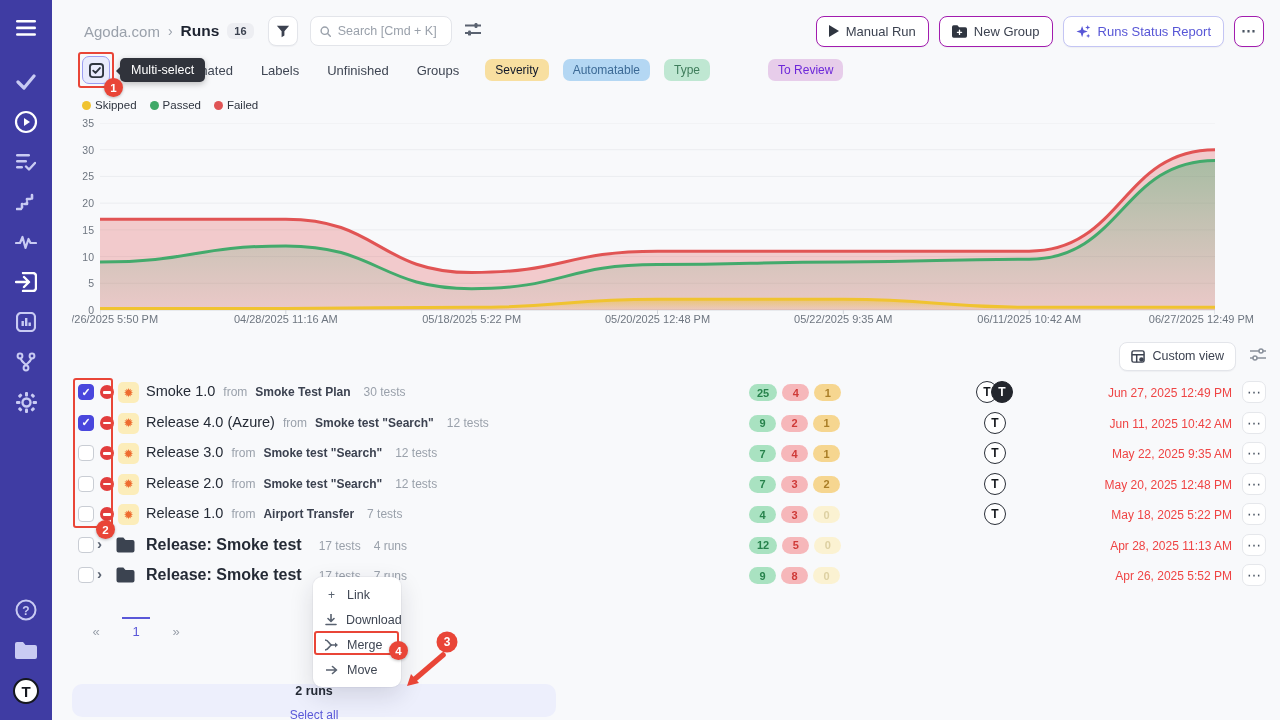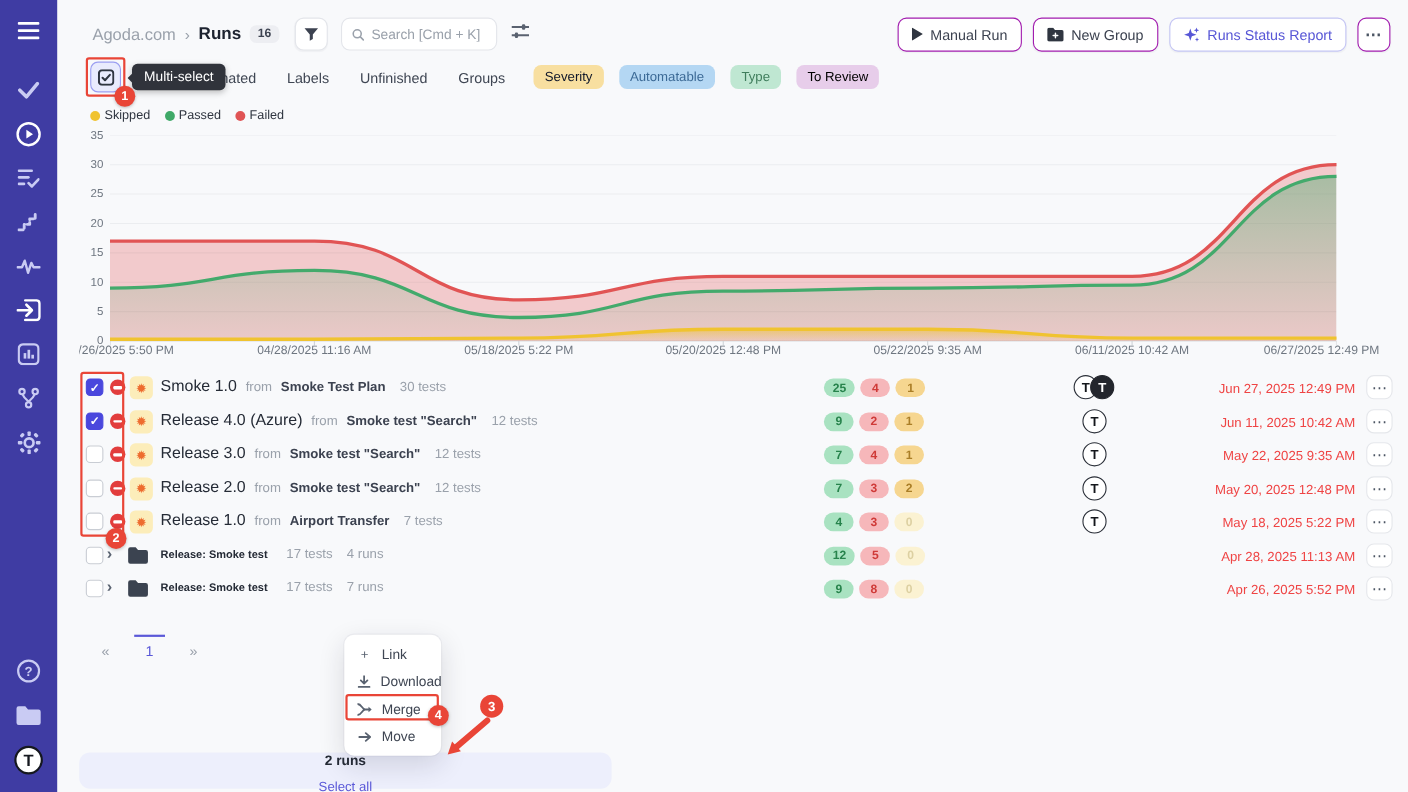--- a/index.html
+++ b/index.html
@@ -65,21 +65,21 @@
   .cb { position:absolute; left:6px; top:7px; width:16px; height:16px; border:1.5px solid #c9cdd4; background:#fff; border-radius:4px; cursor:pointer; }
   .cb.checked { background:#4a47dd; border-color:#4a47dd; }
   .cb.checked:after { content:"✓"; position:absolute; left:2.5px; top:0.5px; color:#fff; font-size:11px; font-weight:700; }
   .stop { position:absolute; left:28px; top:8px; width:14px; height:14px; border-radius:50%; background:#e23d3d; cursor:pointer; }
   .stop:after { content:""; position:absolute; left:3px; top:6px; width:8px; height:2.5px; background:#fff; border-radius:1px; }
   .boom { position:absolute; left:46px; top:5px; width:21px; height:21px; border-radius:5px; background:#fcedba; display:flex; align-items:center; justify-content:center; font-size:12px; color:#ee6c2f; }
   .chev { position:absolute; left:25px; top:5px; font-size:15px; font-weight:700; color:#596270; cursor:pointer; }
   .foldr { position:absolute; left:44px; top:7px; color:#3b4350; }
   .titlegrp { position:absolute; left:74px; top:6px; display:flex; align-items:baseline; gap:8px; white-space:nowrap; cursor:pointer; }
   .r-title { font-size:14.5px; font-weight:500; color:#252b36; }
-  .g-title { font-size:10px; font-weight:600; color:#252b36; }
+  .g-title { font-size:16px; font-weight:600; color:#252b36; }
   .r-from { font-size:12px; color:#9aa1ab; }
   .r-plan { font-size:12px; font-weight:700; color:#3c4250; }
   .r-tests { font-size:12px; color:#9aa1ab; margin-left:5px; }
   .pills { position:absolute; left:677px; top:7px; display:flex; gap:5px; }
   .pill { min-width:27px; padding:0 8px; height:17px; border-radius:9px; font-size:11px; font-weight:700; display:flex; align-items:center; justify-content:center; }
   .pill.pass { background:#a9e2c1; color:#27834c; }
   .pill.fail { background:#f6b7ba; color:#cf3a38; }
   .pill.skip { background:#f6d690; color:#aa7e27; }
   .pill.skip.faded { background:#fbf2d2; color:#ddd0a2; }
   .avatars { position:absolute; left:912px; top:4px; display:flex; }
@@ -280,21 +280,21 @@
     <div class="tabs">
       <span class="tab">Automated</span>
       <span class="tab">Labels</span>
       <span class="tab">Unfinished</span>
       <span class="tab">Groups</span>
     </div>
     <div class="chips">
       <span class="chip" id="chip-0" style="background: rgb(248, 223, 160); color: #0f172a;">Severity</span>
       <span class="chip" id="chip-1" style="background: rgb(180, 215, 243); color: rgb(60, 106, 150);">Automatable</span>
       <span class="chip" id="chip-2" style="background: rgb(191, 231, 210); color: rgb(63, 125, 92);">Type</span>
-      <span class="chip" id="chip-3" style="background: rgb(231, 205, 234); color: #000000;">To Review</span>
+      <span class="chip" id="chip-3" style="background: rgb(231, 205, 234); color: #6d28d9; margin-left: 44px;">To Review</span>
     </div>
   </div>
 
   <div class="legend">
     <span class="leg-item">
         <span class="leg-dot" id="ld-0" style="background: rgb(240, 195, 48);"></span>
         <span>Skipped</span>
       </span>
     <span class="leg-item">
         <span class="leg-dot" id="ld-1" style="background: rgb(63, 169, 104);"></span>
@@ -350,20 +350,35 @@
       </svg>
     <span class="xt" style="left:-13px">04/26/2025 5:50 PM</span>
     <span class="xt" style="left:213.8px;transform:translateX(-50%)">04/28/2025 11:16 AM</span>
     <span class="xt" style="left:399.7px;transform:translateX(-50%)">05/18/2025 5:22 PM</span>
     <span class="xt" style="left:585.5px;transform:translateX(-50%)">05/20/2025 12:48 PM</span>
     <span class="xt" style="left:771.3px;transform:translateX(-50%)">05/22/2025 9:35 AM</span>
     <span class="xt" style="left:957.2px;transform:translateX(-50%)">06/11/2025 10:42 AM</span>
     <span class="xt" style="right:6px">06/27/2025 12:49 PM</span>
   </div>
 
+  <div class="view-bar">
+    <button class="cv-btn">
+        <svg width="14" height="13" viewBox="0 0 16 15">
+          <rect x="1" y="1" width="14" height="13" rx="2" stroke="#3c4250" stroke-width="1.7" fill="none"></rect>
+          <path d="M1 5.5 h14 M6.5 5.5 V14" stroke="#3c4250" stroke-width="1.7"></path>
+          <circle cx="12" cy="11" r="2.6" fill="#3c4250"></circle>
+        </svg>
+        <span>Custom view</span>
+      </button>
+    <span class="sliders" style="margin:0"><svg width="16" height="13" viewBox="0 0 16 13">
+          <path d="M0 3 h16 M0 10 h16" stroke="#8a919c" stroke-width="1.6"></path>
+          <circle cx="11" cy="3" r="2" fill="#fff" stroke="#8a919c" stroke-width="1.6"></circle>
+          <circle cx="5" cy="10" r="2" fill="#fff" stroke="#8a919c" stroke-width="1.6"></circle>
+        </svg></span>
+  </div>
 
   <div class="list">
 
     <div class="row">
       <span class="cb checked"></span>
       <span class="stop"></span>
       <span class="boom">✹</span>
       <span class="titlegrp">
           <span class="r-title">Smoke 1.0</span>
           <span class="r-from">from</span>

